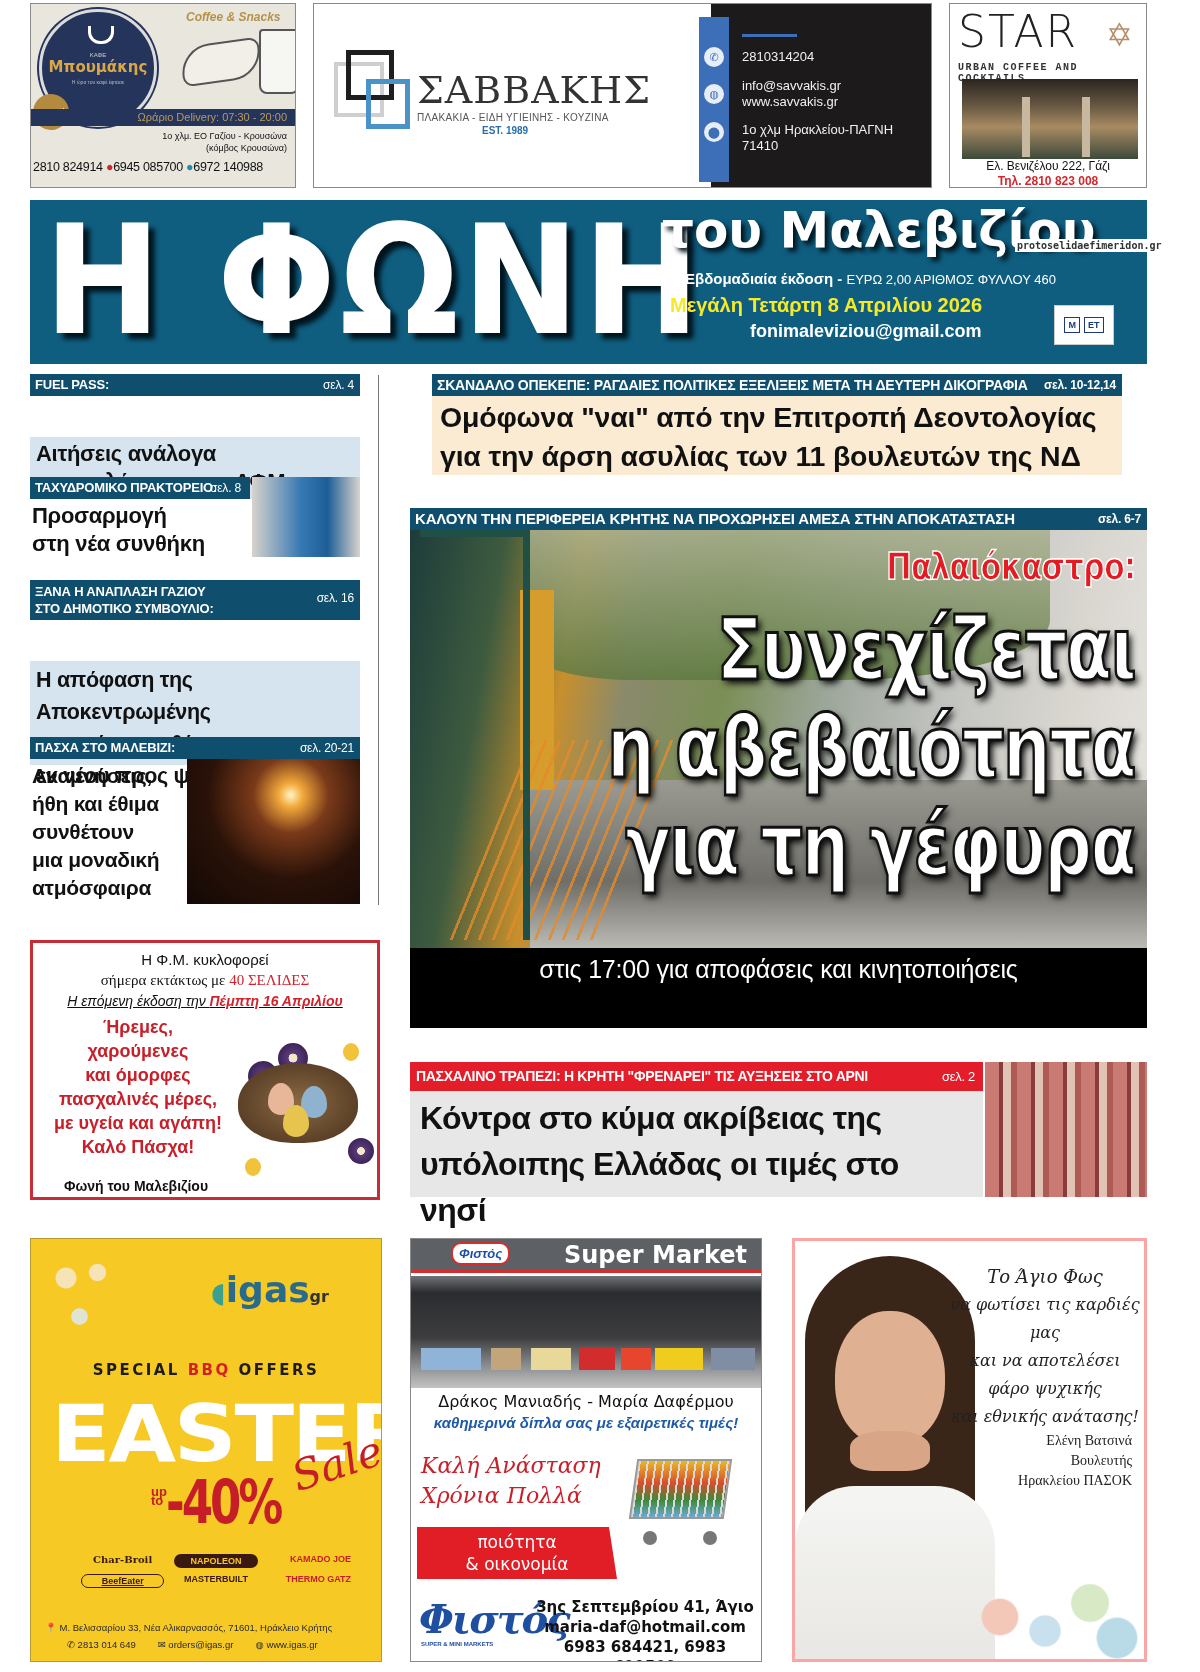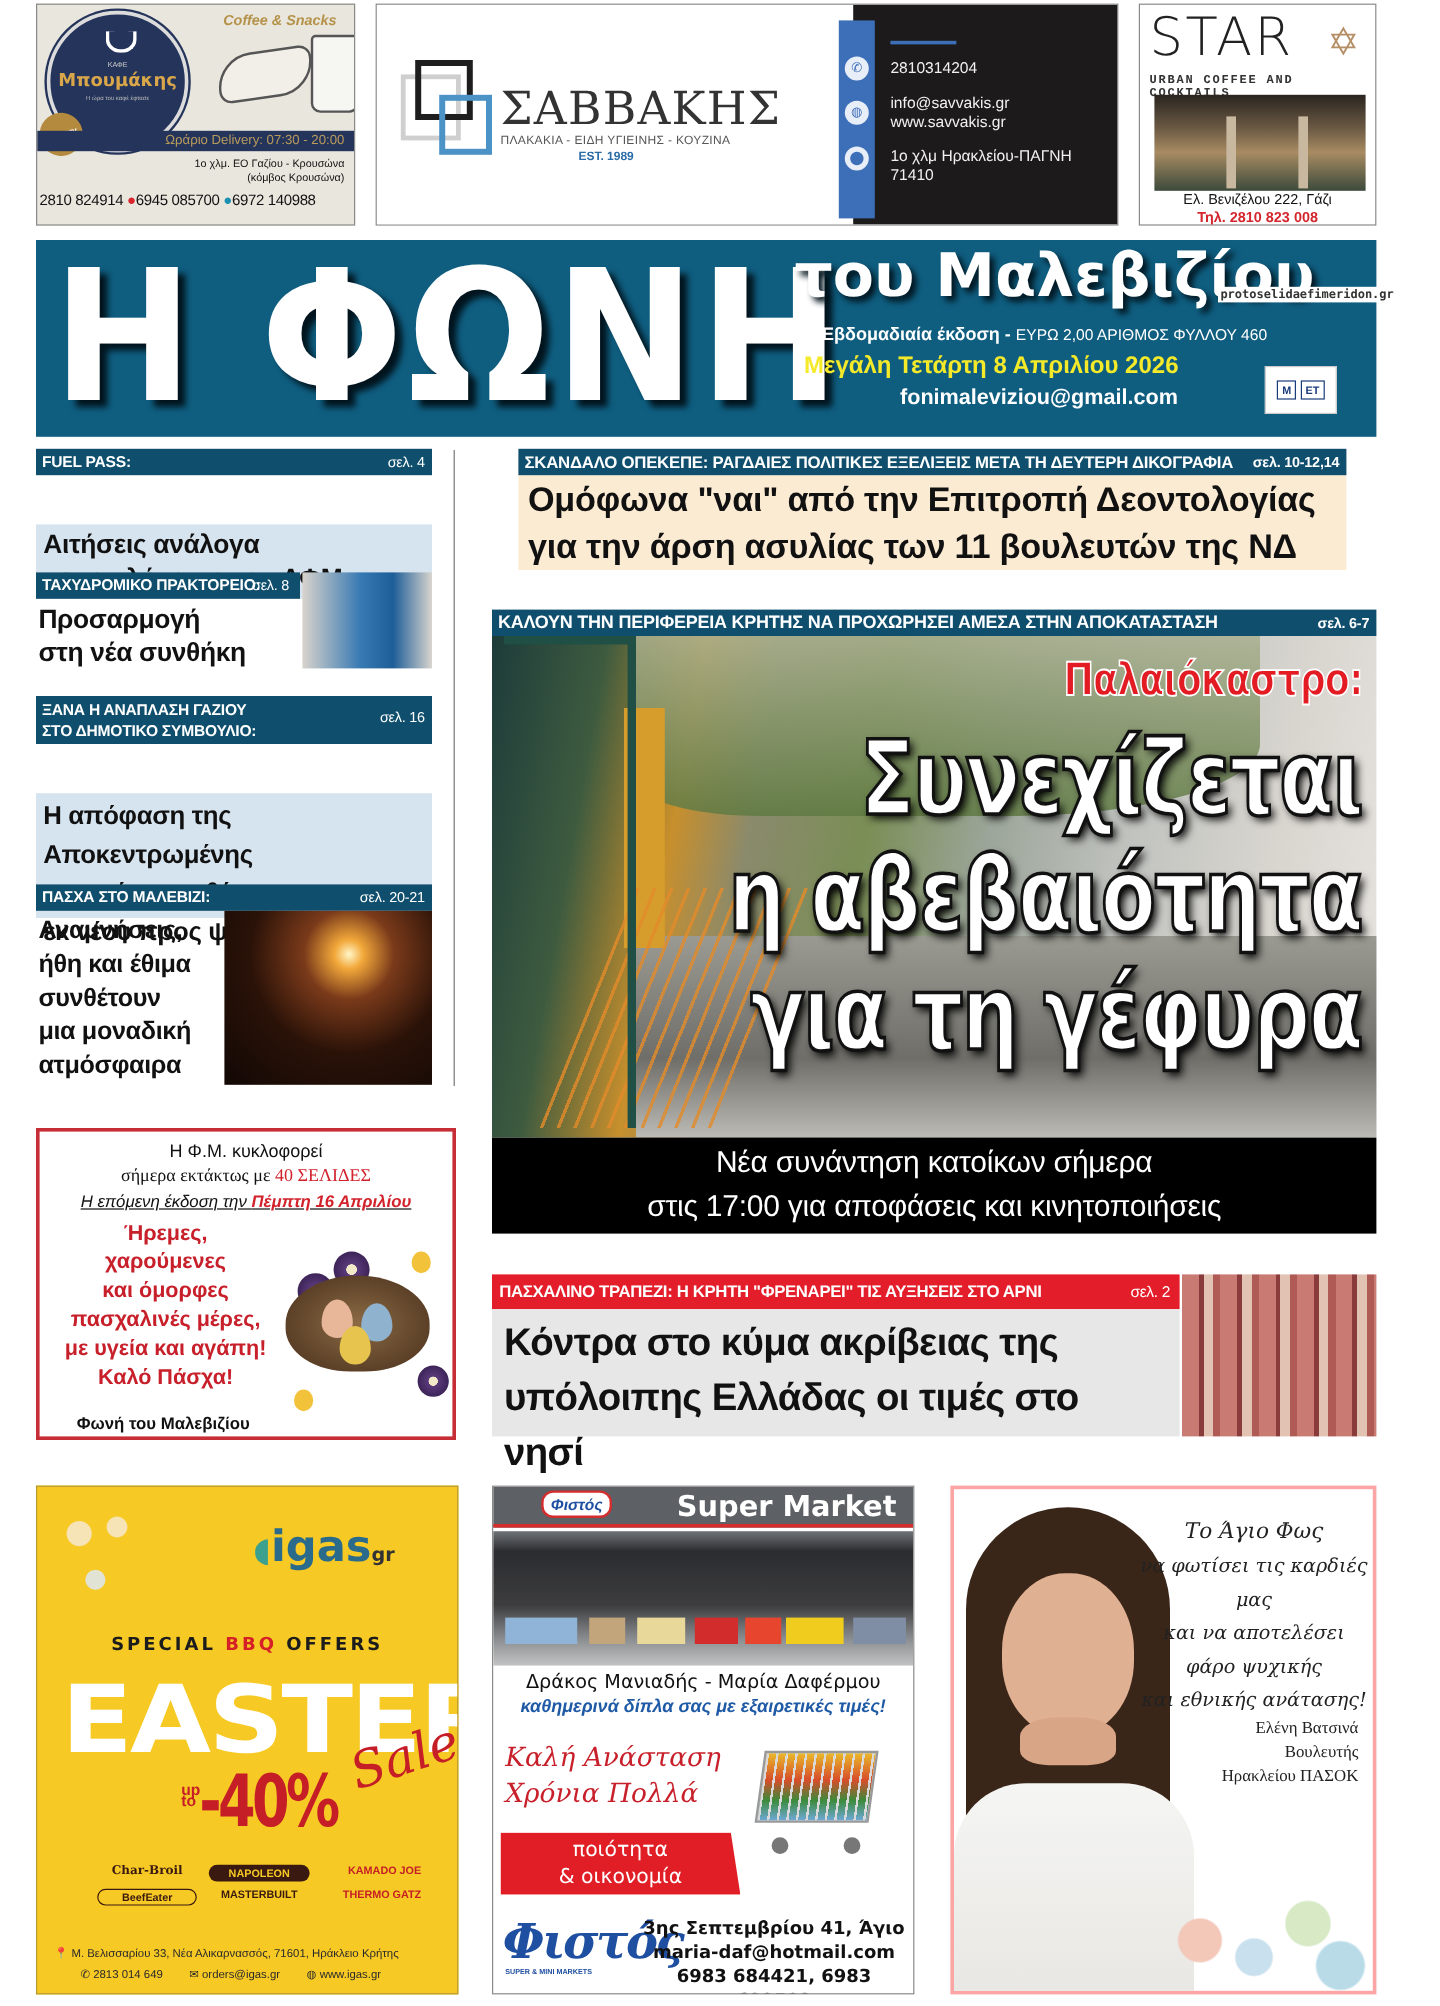--- a/index.html
+++ b/index.html
@@ -110,21 +110,21 @@
   .ig-logo { position: absolute; left: 180px; top: 30px; font-family: "DejaVu Sans", sans-serif; font-weight: bold; font-size: 36px; color: #2a6b8c; }
   .ig-logo .drop { color: #3ba08d; font-size: 28px; }
   .ig-logo small { font-size: 16px; color: #333; }
   .ig-special { position: absolute; top: 122px; width: 100%; text-align: center; font-weight: bold; font-size: 15px; letter-spacing: 2.5px; color: #1c1c1c; font-family: "DejaVu Sans", sans-serif; }
   .ig-special .red { color: #d62027; }
   .ig-easter { position: absolute; left: 20px; top: 150px; font-family: "DejaVu Sans", sans-serif; font-weight: bold; font-size: 78px; color: #fff; letter-spacing: -2px; transform: scaleX(1.12); transform-origin: left; }
   .ig-sale { position: absolute; left: 260px; top: 200px; font-family: "DejaVu Serif", serif; font-style: italic; font-size: 42px; color: #c51e26; transform: rotate(-18deg); }
   .ig-upto { position: absolute; left: 120px; top: 248px; font-size: 13px; color: #c51e26; font-weight: bold; width: 16px; line-height: 9px; }
   .ig-pct { position: absolute; left: 135px; top: 228px; font-family: "DejaVu Sans", sans-serif; font-weight: bold; font-size: 60px; color: #c51e26; letter-spacing: -4px; transform: scaleX(0.75); transform-origin: left; }
   .ig-brands { position: absolute; left: 50px; top: 315px; width: 270px; display: grid; grid-template-columns: 1fr 1fr 1fr; row-gap: 6px; column-gap: 10px; font-size: 9px; font-weight: bold; text-align: center; color: #3a1a10; }
-  .ig-brands .bx { border: 1px solid #3a1a10; border-radius: 10px; padding: 1px 3px; }
+  .ig-brands .bx { border: 1px solid #3a1a10; border-radius: 10px; padding: 1px 3px; text-decoration: underline; }
   .ig-brands .napo { background: #3a1a10; color: #f7c925; border-radius: 10px; padding: 2px 3px; }
   .ig-brands .kj { color: #c51e26; text-align: right; }
   .ig-addr { position: absolute; left: 14px; top: 383px; font-size: 9.5px; color: #2a2a2a; white-space: nowrap; }
   .ig-contact { position: absolute; left: 36px; top: 400px; font-size: 9.5px; color: #2a2a2a; display: flex; gap: 22px; }
 
   #ad-fistos { left: 410px; top: 1238px; width: 352px; height: 424px; background: #fff; border: 1px solid #8a8a8a; overflow: hidden; }
   .fs-sign { position: absolute; left: 0; top: 0; width: 100%; height: 34px; background: #5d6064; border-bottom: 3px solid #d52d2d; }
   .fs-sign-logo { position: absolute; left: 40px; top: 3px; background: #fff; color: #1f4fa0; font-weight: bold; font-style: italic; font-size: 13px; padding: 2px 6px; border-radius: 10px; border: 2px solid #d52d2d; }
   .fs-sign-text { position: absolute; right: 14px; top: 2px; color: #fff; font-weight: bold; font-size: 24px; font-family: "DejaVu Sans", sans-serif; }
   .fs-store { position: absolute; left: 0; top: 37px; width: 100%; height: 112px; background: linear-gradient(180deg, #6f7378 0%, #2b2c2f 15%, #3d3d3f 55%, #8a8d90 80%, #c3c3c3 100%); }
@@ -301,21 +301,20 @@
     <div class="fence"></div>
     <div class="gate"></div>
     <div class="lead-kicker-red">Παλαιόκαστρο:</div>
     <div class="lead-headline">
       <div>Συνεχίζεται</div>
       <div>η αβεβαιότητα</div>
       <div>για τη γέφυρα</div>
     </div>
   </div>
   <div class="lead-deck">
-    <div>Νέα συνάντηση κατοίκων σήμερα</div>
     <div>στις 17:00 για αποφάσεις και κινητοποιήσεις</div>
   </div>
 </div>
 
 <div id="main-bottom" class="abs">
   <div class="kicker-red">
     <span>ΠΑΣΧΑΛΙΝΟ ΤΡΑΠΕΖΙ: Η ΚΡΗΤΗ "ΦΡΕΝΑΡΕΙ" ΤΙΣ ΑΥΞΗΣΕΙΣ ΣΤΟ ΑΡΝΙ</span>
     <span class="pg">σελ. 2</span>
   </div>
   <div class="mb-body">

